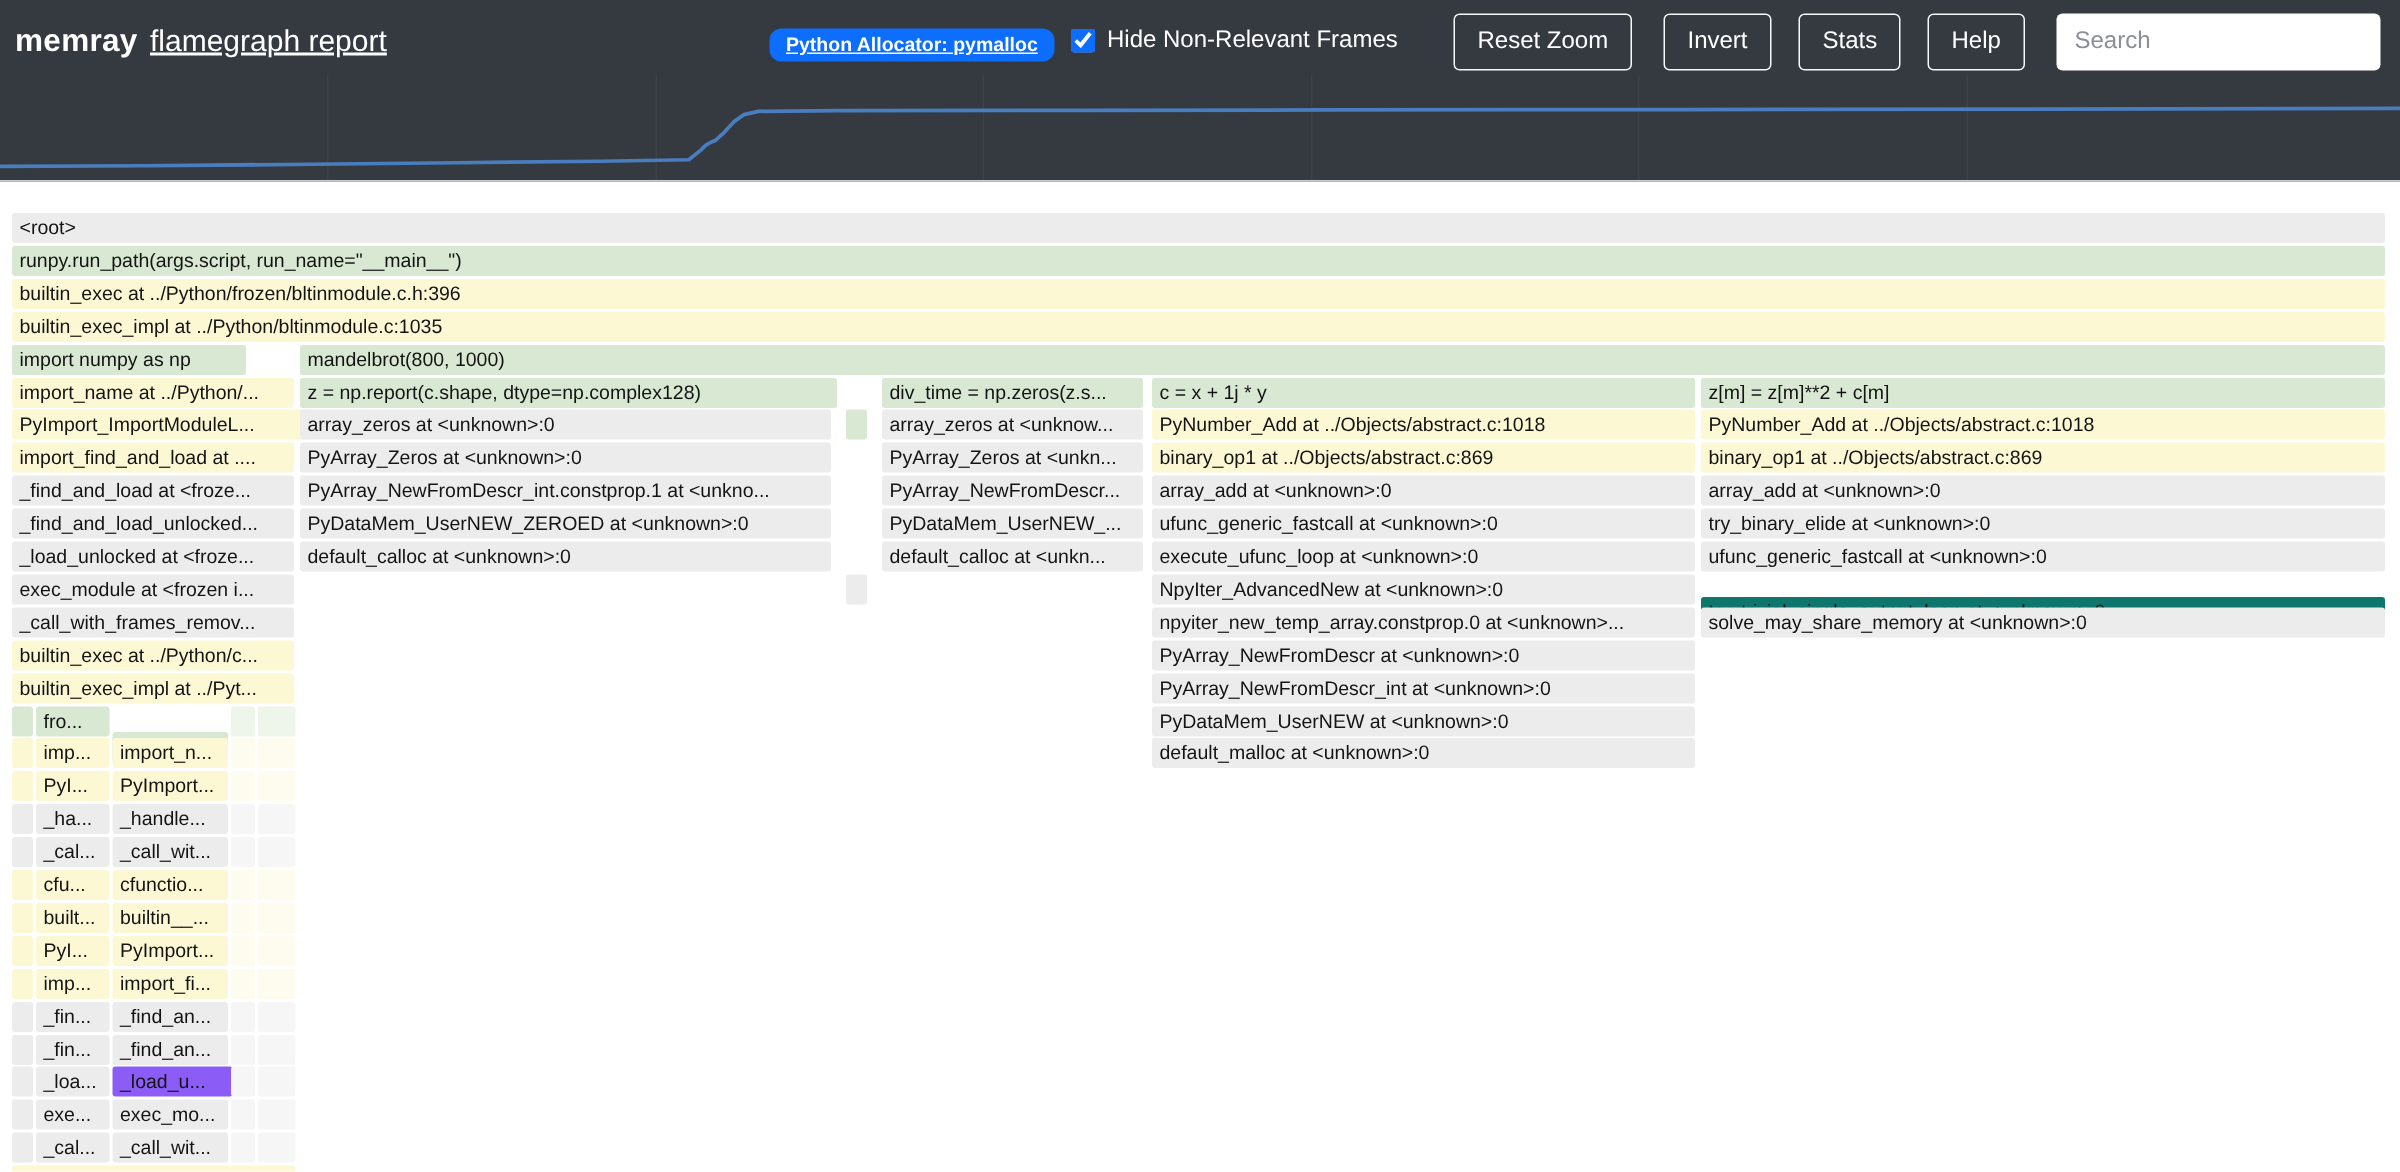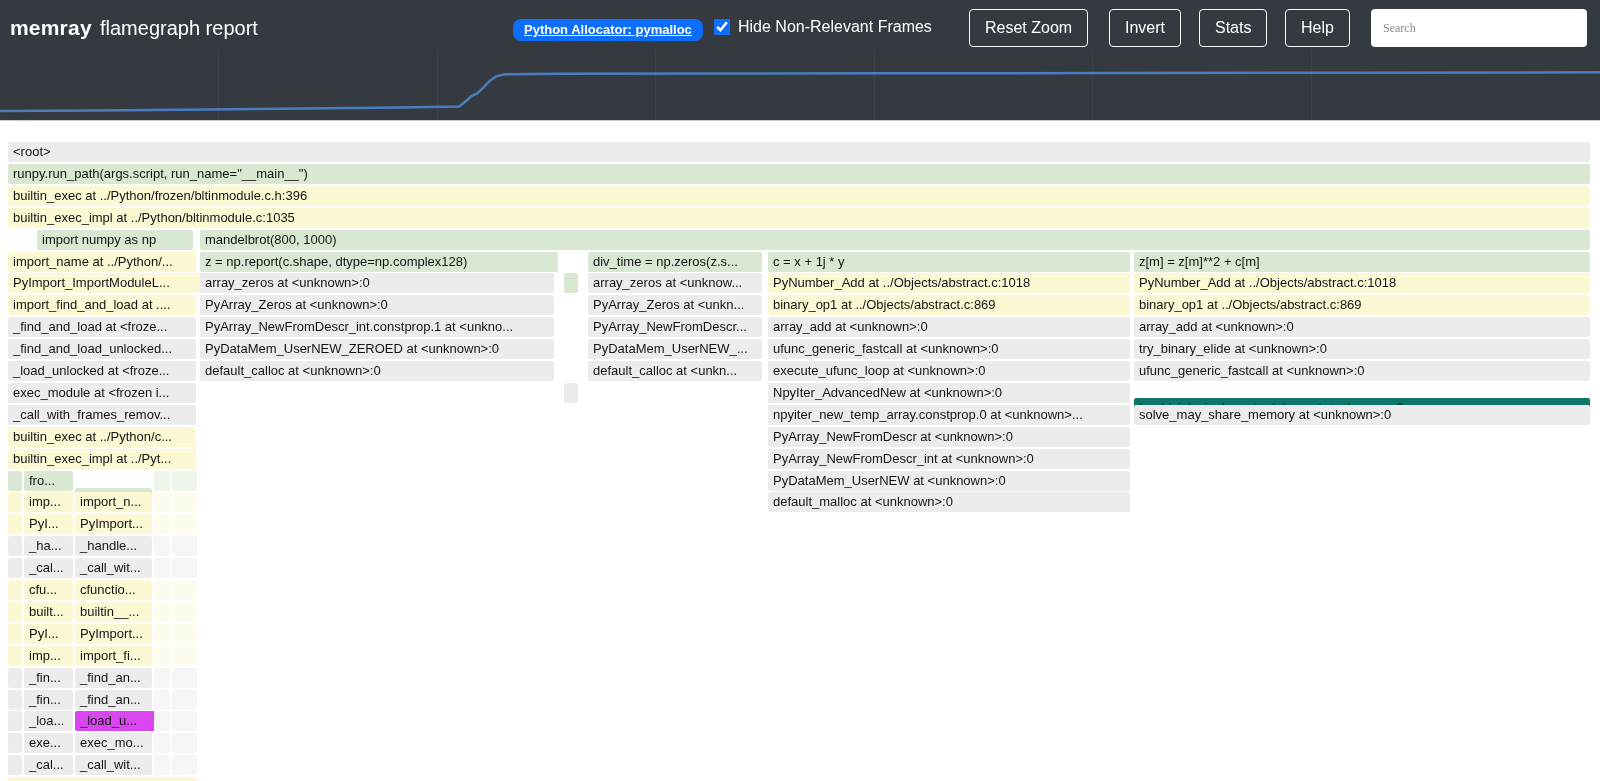--- a/index.html
+++ b/index.html
@@ -7,37 +7,37 @@
     width:1600px;height:781px;position:relative;overflow:hidden;
     background:#ffffff;font-family:"Liberation Sans",sans-serif;
   }
   
   .header-dark{
     position:absolute;top:0;left:0;width:1600px;height:120px;
     background:#343a40;border-bottom:1px solid #c9cdd1;
   }
   .nav-item{position:absolute;color:#fff;}
   .brand{left:10px;top:16px;font-size:21px;font-weight:700;letter-spacing:.2px;}
-  .report-title{left:100px;top:17px;font-size:20px;font-weight:400;}
+  .report-title{left:100px;top:17px;font-size:20px;font-weight:400;text-decoration:underline;}
   .badge{
     left:513px;top:19px;background:#0d6efd;color:#fff;
     font-size:13px;font-weight:700;padding:4px 11px;border-radius:8px;line-height:14px;text-decoration:underline;
   }
   .hide-frames{left:714px;top:18px;display:flex;align-items:center;gap:8px;font-size:16px;}
   .hide-frames input{width:16px;height:16px;accent-color:#0d6efd;margin:0;cursor:pointer;}
   .nav-btn{
     position:absolute;top:9px;height:38px;background:transparent;
     border:1px solid #f8f9fa;border-radius:4px;color:#fff;
     font-family:"Liberation Sans",sans-serif;font-size:16px;padding:0 15px;cursor:pointer;
   }
   .btn-reset{left:969px;} .btn-invert{left:1109px;} .btn-stats{left:1199px;} .btn-help{left:1285px;}
   .search-input{
     position:absolute;left:1371px;top:9px;width:216px;height:38px;box-sizing:border-box;
-    border:none;border-radius:4px;padding:12px 12px;font-size:12px;
-    font-family:Liberation Serif, serif;color:#333;background:#fff;
+    border:none;border-radius:4px;padding:12px 12px;font-size:16px;
+    font-family:Liberation Sans, sans-serif;color:#333;background:#fff;
   }
   .search-input::placeholder{color:#8a8f94;}
   .mem-chart{position:absolute;left:0;top:50px;width:1600px;height:70px;}
   .gridline{position:absolute;top:50px;height:70px;width:1px;background:rgba(255,255,255,.045);}
   
   #flame{position:absolute;top:0;left:0;width:1600px;height:781px;}
   .frame{
     position:absolute;box-sizing:border-box;border-radius:2px;
     font-size:13px;line-height:20px;color:#141414;
     padding:0 3px 0 5px;white-space:nowrap;overflow:hidden;cursor:pointer;
@@ -73,21 +73,21 @@
   <svg class="mem-chart" viewBox="0 0 1600 70" preserveAspectRatio="none">
     <polyline id="mem-line" fill="none" stroke-width="2.5" stroke-linejoin="round" stroke="#4a7dbd" points="0.0,61.0 96.0,60.5 208.0,59.5 304.0,58.5 400.0,57.5 459.2,56.5 467.2,50.1 470.4,46.9 473.6,45.0 476.8,43.7 483.2,37.9 489.6,30.9 496.0,26.4 505.6,24.2 560.0,23.7 720.0,23.5 880.0,23.3 1120.0,23.0 1360.0,22.7 1600.0,22.3"></polyline>
   </svg>
 </div>
 
 <div id="flame">
     <div class="frame" style="left: 8px; top: 142px; width: 1582px; height: 20px; background: rgb(236, 236, 236);">&lt;root&gt;</div>
     <div class="frame" style="left: 8px; top: 163.9px; width: 1582px; height: 20px; background: rgb(216, 232, 210);">runpy.run_path(args.script, run_name="__main__")</div>
     <div class="frame" style="left: 8px; top: 185.8px; width: 1582px; height: 20px; background: rgb(252, 248, 212);">builtin_exec at ../Python/frozen/bltinmodule.c.h:396</div>
     <div class="frame" style="left: 8px; top: 207.7px; width: 1582px; height: 20px; background: rgb(252, 248, 212);">builtin_exec_impl at ../Python/bltinmodule.c:1035</div>
-    <div class="frame" style="left: 8px; top: 229.6px; width: 156px; height: 20px; background: rgb(216, 232, 210); margin-left: 29px;">import numpy as np</div>
+    <div class="frame" style="left: 8px; top: 229.6px; width: 156px; height: 20px; background: rgb(216, 232, 210);">import numpy as np</div>
     <div class="frame" style="left: 200px; top: 229.6px; width: 1390px; height: 20px; background: rgb(216, 232, 210);">mandelbrot(800, 1000)</div>
     <div class="frame" style="left: 8px; top: 251.5px; width: 188px; height: 20px; background: rgb(252, 248, 212);">import_name at ../Python/...</div>
     <div class="frame" style="left: 200px; top: 251.5px; width: 358px; height: 20px; background: rgb(216, 232, 210);">z = np.report(c.shape, dtype=np.complex128)</div>
     <div class="frame" style="left: 588px; top: 251.5px; width: 174px; height: 20px; background: rgb(216, 232, 210);">div_time = np.zeros(z.s...</div>
     <div class="frame" style="left: 768px; top: 251.5px; width: 362px; height: 20px; background: rgb(216, 232, 210);">c = x + 1j * y</div>
     <div class="frame" style="left: 1134px; top: 251.5px; width: 456px; height: 20px; background: rgb(216, 232, 210);">z[m] = z[m]**2 + c[m]</div>
     <div class="frame" style="left: 8px; top: 273.4px; width: 204px; height: 20px; background: rgb(252, 248, 212);">PyImport_ImportModuleL...</div>
     <div class="frame" style="left: 200px; top: 273.4px; width: 354px; height: 20px; background: rgb(236, 236, 236);">array_zeros at &lt;unknown&gt;:0</div>
     <div class="frame" style="left: 564px; top: 273.4px; width: 14px; height: 20px; background: rgb(216, 232, 210);"></div>
     <div class="frame" style="left: 588px; top: 273.4px; width: 174px; height: 20px; background: rgb(236, 236, 236);">array_zeros at &lt;unknow...</div>
@@ -176,21 +176,21 @@
     <div class="frame" style="left: 75px; top: 667.6px; width: 77px; height: 20px; background: rgb(236, 236, 236);">_find_an...</div>
     <div class="frame" style="left: 154px; top: 667.6px; width: 16px; height: 20px; background: rgb(246, 246, 246);"></div>
     <div class="frame" style="left: 172px; top: 667.6px; width: 25px; height: 20px; background: rgb(246, 246, 246);"></div>
     <div class="frame" style="left: 8px; top: 689.5px; width: 14px; height: 20px; background: rgb(236, 236, 236);"></div>
     <div class="frame" style="left: 24px; top: 689.5px; width: 49px; height: 20px; background: rgb(236, 236, 236);">_fin...</div>
     <div class="frame" style="left: 75px; top: 689.5px; width: 77px; height: 20px; background: rgb(236, 236, 236);">_find_an...</div>
     <div class="frame" style="left: 154px; top: 689.5px; width: 16px; height: 20px; background: rgb(246, 246, 246);"></div>
     <div class="frame" style="left: 172px; top: 689.5px; width: 25px; height: 20px; background: rgb(246, 246, 246);"></div>
     <div class="frame" style="left: 8px; top: 711.4px; width: 14px; height: 20px; background: rgb(236, 236, 236);"></div>
     <div class="frame" style="left: 24px; top: 711.4px; width: 49px; height: 20px; background: rgb(236, 236, 236);">_loa...</div>
-    <div class="frame" style="left: 75px; top: 711.4px; width: 80px; height: 20px; background: #d946ef;">_load_u...</div>
+    <div class="frame" style="left: 75px; top: 711.4px; width: 80px; height: 20px; background: #8b5cf6;">_load_u...</div>
     <div class="frame" style="left: 154px; top: 711.4px; width: 16px; height: 20px; background: rgb(246, 246, 246);"></div>
     <div class="frame" style="left: 172px; top: 711.4px; width: 25px; height: 20px; background: rgb(246, 246, 246);"></div>
     <div class="frame" style="left: 8px; top: 733.3px; width: 14px; height: 20px; background: rgb(236, 236, 236);"></div>
     <div class="frame" style="left: 24px; top: 733.3px; width: 49px; height: 20px; background: rgb(236, 236, 236);">exe...</div>
     <div class="frame" style="left: 75px; top: 733.3px; width: 77px; height: 20px; background: rgb(236, 236, 236);">exec_mo...</div>
     <div class="frame" style="left: 154px; top: 733.3px; width: 16px; height: 20px; background: rgb(246, 246, 246);"></div>
     <div class="frame" style="left: 172px; top: 733.3px; width: 25px; height: 20px; background: rgb(246, 246, 246);"></div>
     <div class="frame" style="left: 8px; top: 755.2px; width: 14px; height: 20px; background: rgb(236, 236, 236);"></div>
     <div class="frame" style="left: 24px; top: 755.2px; width: 49px; height: 20px; background: rgb(236, 236, 236);">_cal...</div>
     <div class="frame" style="left: 75px; top: 755.2px; width: 77px; height: 20px; background: rgb(236, 236, 236);">_call_wit...</div>

